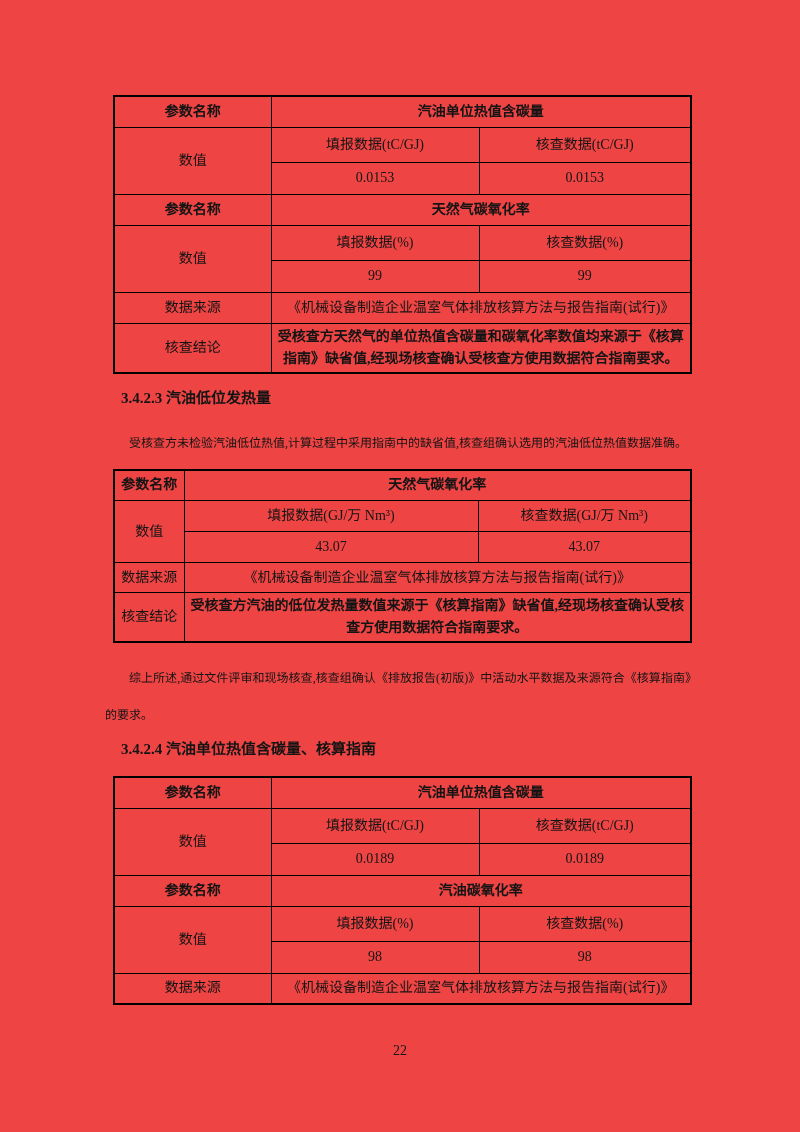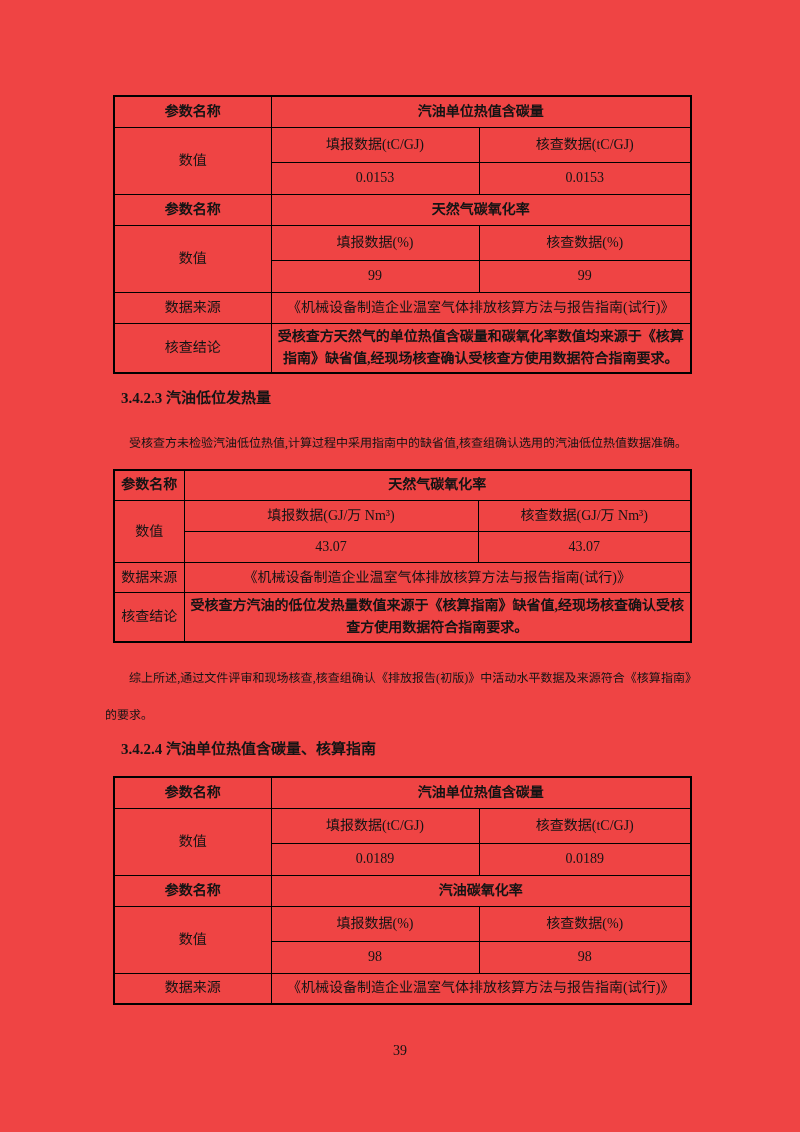--- a/index.html
+++ b/index.html
@@ -204,14 +204,14 @@
         </tr>
         <tr class="r-src">
           <td>数据来源</td>
           <td colspan="2">《机械设备制造企业温室气体排放核算方法与报告指南(试行)》</td>
         </tr>
       </tbody>
     </table>
 
   </div>
 
-  <div class="page-number">39</div>
+  <div class="page-number">22</div>
 </div>
 
 </body></html>

